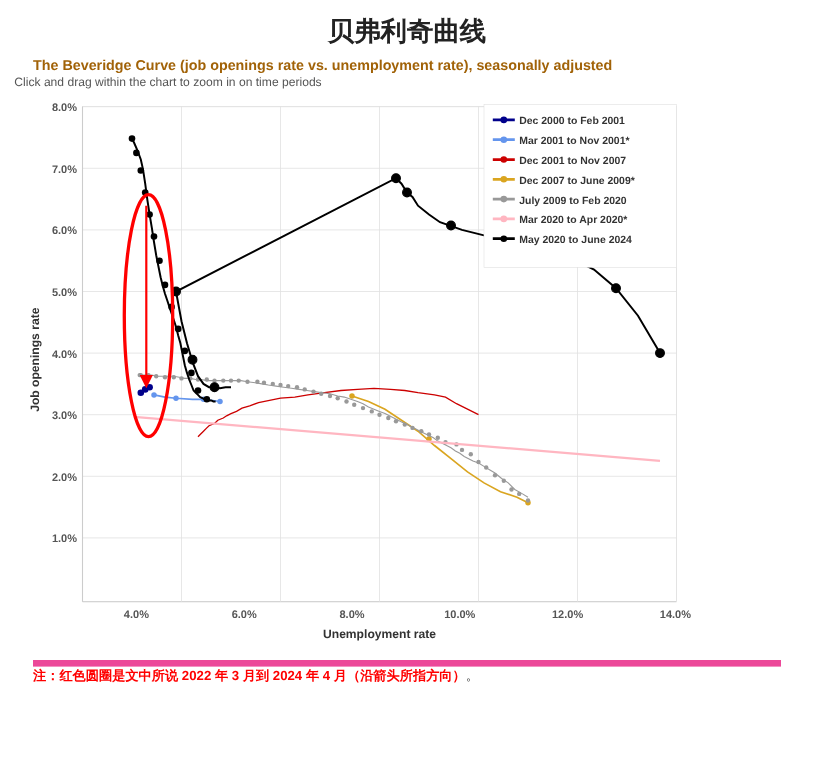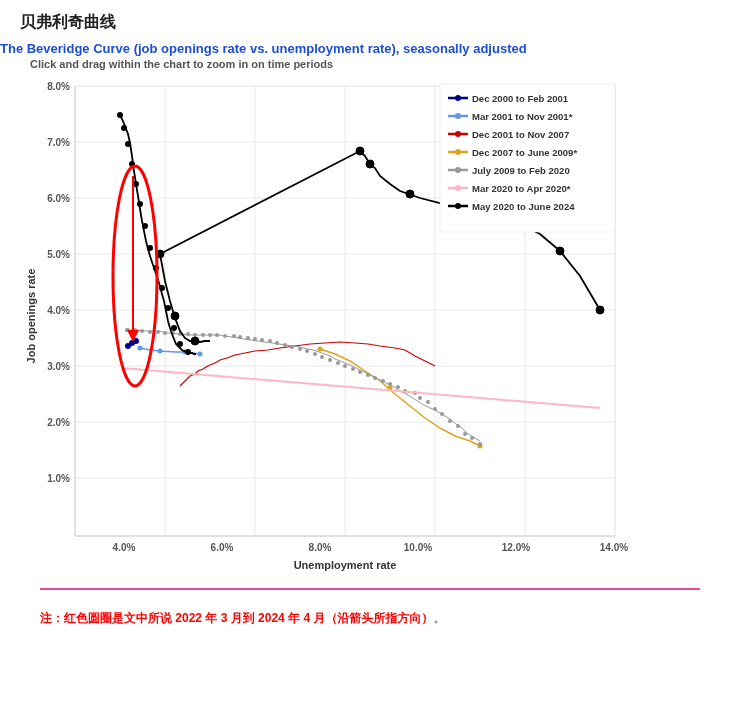--- a/index.html
+++ b/index.html
@@ -4,53 +4,53 @@
   <style>
     * { margin: 0; padding: 0; box-sizing: border-box; }
     body {
       width: 740px;
       height: 705px;
       background: #fff;
       font-family: Arial, sans-serif;
       overflow: hidden;
     }
     .page-title {
-      font-size: 16px;
+      text-align: center;
+      font-size: 24px;
       font-weight: bold;
       padding: 12px 0 8px;
       color: #222;
-      margin-left: 20px;
     }
     .chart-title {
       font-size: 13px;
       font-weight: bold;
-      color: #1d4ed8;
+      color: #a16207;
+      margin-left: 30px;
       margin-bottom: 2px;
     }
     .chart-subtitle {
       font-size: 11px;
       color: #555;
-      margin-left: 30px;
+      margin-left: 13px;
       margin-bottom: 6px;
-      font-weight: bold;
     }
     .chart-area {
       position: relative;
       margin: 0 20px;
     }
     .chart-svg-container {
       position: relative;
       font-weight: bold;
     }
     .footnote {
-      margin: 8px 40px 0;
+      margin: 8px 30px 0;
       font-size: 12px;
       color: #333;
-      border-top: 2px solid #ec4899;
-      padding-top: 20px;
+      border-top: 6px solid #ec4899;
+      padding-top: 0;
     }
     .footnote-red {
       color: red;
       font-weight: bold;
     }
   </style>
 </head>
 <body>
 
 <h1 class="page-title">贝弗利奇曲线</h1>

